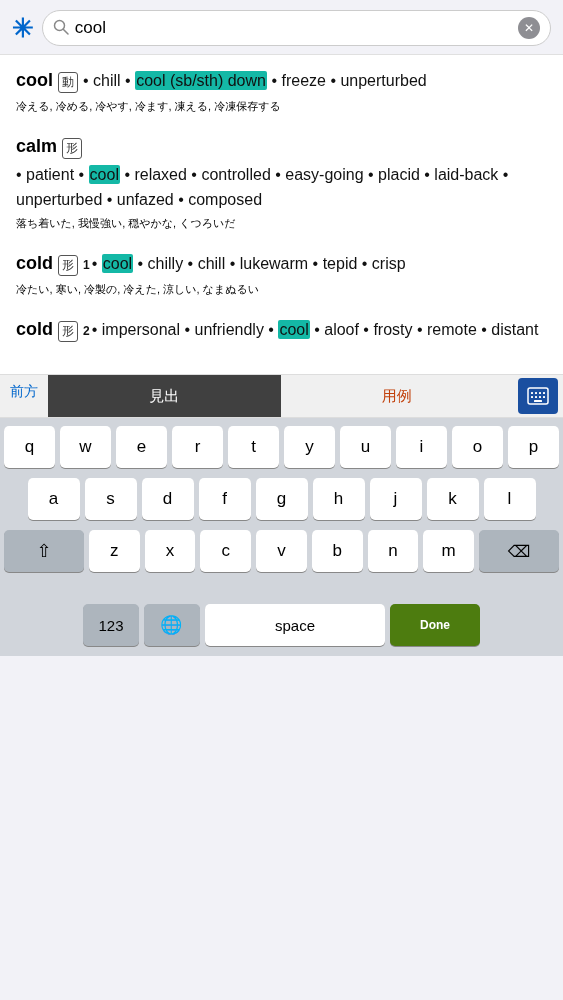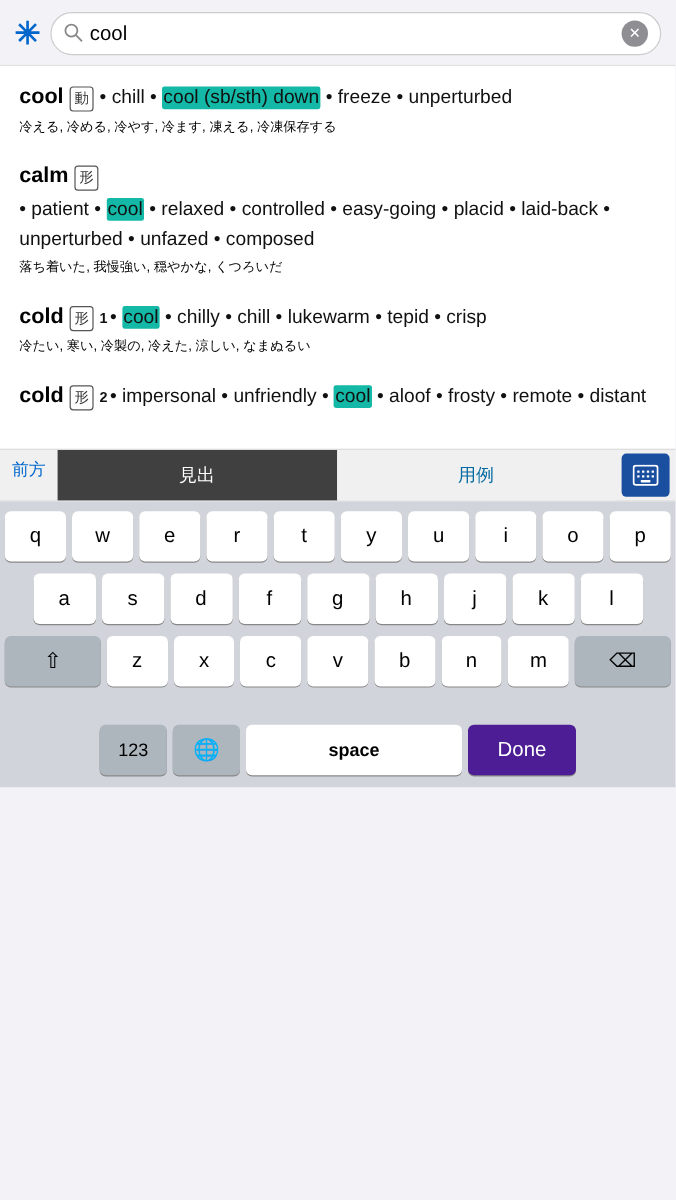--- a/index.html
+++ b/index.html
@@ -149,21 +149,21 @@
       cursor: pointer;
       border: none;
       outline: none;
     }
     .tab-btn.active {
       background: #404040;
       color: #fff;
     }
     .tab-btn.inactive {
       background: #f0f0f0;
-      color: #0369a1;
+      color: #c2410c;
     }
     .keyboard-toggle {
       width: 40px;
       height: 36px;
       background: #1a4fa0;
       border: none;
       display: flex;
       align-items: center;
       justify-content: center;
       cursor: pointer;
@@ -204,32 +204,31 @@
       background: #adb5bd;
       color: #000;
       font-size: 15px;
     }
     .kb-key.wide {
       min-width: 80px;
       flex: 2;
       font-size: 15px;
     }
     .kb-key.blue {
-      background: #4c1d95;
+      background: #4d7c0f;
       color: #fff;
       min-width: 90px;
       flex: 2;
-      font-size: 17px;
-      font-weight: 400;
+      font-size: 12px;
+      font-weight: 700;
     }
     .kb-key.space {
       flex: 4;
       min-width: 180px;
       font-size: 15px;
-      font-weight: bold;
     }
     .bottom-row {
       display: flex;
       justify-content: center;
       gap: 5px;
       margin-bottom: 6px;
       margin-top: 32px;
     }
   </style>
 </head>

